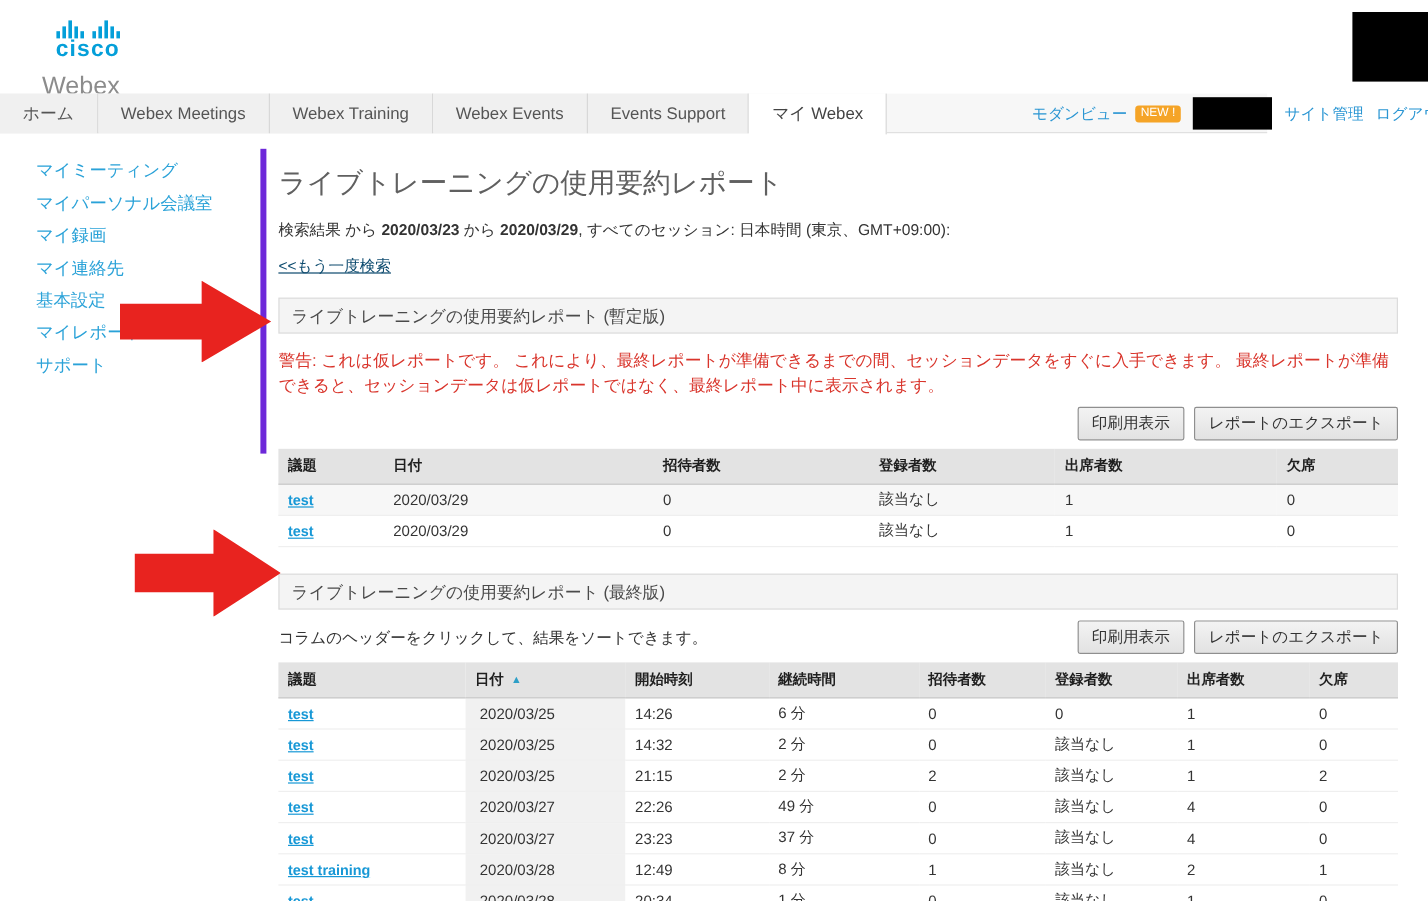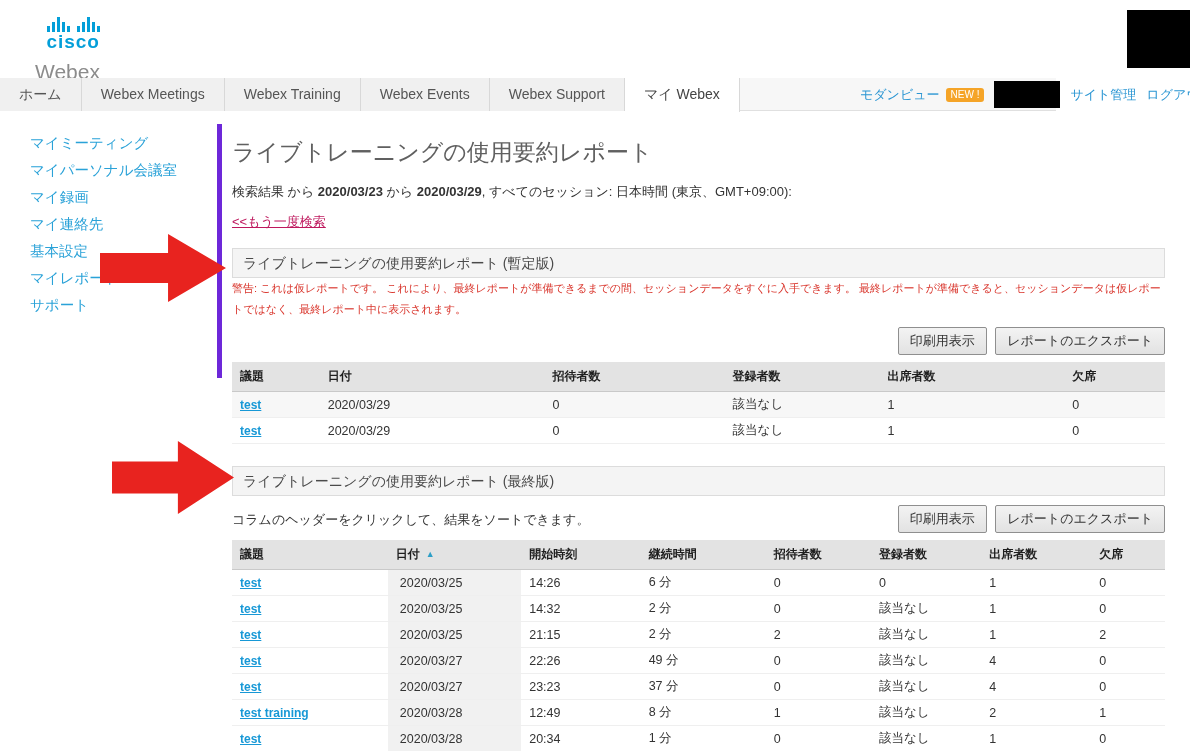--- a/index.html
+++ b/index.html
@@ -41,28 +41,28 @@
   .red-arrow { position:absolute; background:#e8231f; z-index:5;
                clip-path:polygon(0 28%, 54% 28%, 54% 0, 100% 50%, 54% 100%, 54% 72%, 0 72%); }
   .arrow-1 { left:100px; top:234px; width:126px; height:68px; }
   .arrow-2 { left:112px; top:441px; width:122px; height:73px; }
 
   
   .main { position:absolute; left:232px; top:111px; width:933px; }
   .page-title { margin-top:26px; font-size:23px; font-weight:normal; color:#606060; }
   .search-summary { margin-top:15px; font-size:13px; color:#333; }
   .search-summary b { font-weight:bold; }
-  .search-again { display:inline-block; margin-top:12px; font-size:13px; color:#be185d;
+  .search-again { display:inline-block; margin-top:12px; font-size:13px; color:#0c4a6e;
                   text-decoration:underline; cursor:pointer; }
 
   .section-bar { margin-top:0; height:30px; line-height:28px; background:#f4f4f4;
                  border:1px solid #dcdcdc; padding:0 10px; font-size:14px; color:#4a4a4a; }
   .sec-provisional { margin-top:17px; }
   .sec-final { margin-top:22px; }
-  .warning { font-size:11px; line-height:21px; color:#d9352c; }
+  .warning { margin-top:12px; font-size:14px; line-height:21px; color:#d9352c; }
   .btn-row { margin-top:7px; text-align:right; }
   .hint-row { margin-top:9px; display:flex; justify-content:space-between; align-items:flex-end;gap:28px; }
   .hint-text { font-size:13px; color:#333; padding-bottom:4px; }
   .btn { display:inline-block; margin-left:4px; padding:4px 11px; font-size:13px; color:#333;
          background:linear-gradient(#f3f3f3,#e2e2e2); border:1px solid #8f8f8f; border-radius:2px; cursor:pointer; }
 
   table.report { width:100%; border-collapse:collapse; margin-top:7px; table-layout:fixed; }
   table.report th { background:#e3e3e3; text-align:left; font-size:12px; color:#1f1f1f;
                     padding:6px 8px; border-bottom:1px solid #c9c9c9; font-weight:bold; }
   table.report td { font-size:12.5px; color:#333; padding:4px 8px; border-bottom:1px solid #efefef; height:22px; }
@@ -113,21 +113,21 @@
   </div>
   <div class="redact-top"></div>
 </div>
 
 <div class="navbar">
   <div class="tabs">
       <div class="tab">ホーム</div>
       <div class="tab">Webex Meetings</div>
       <div class="tab">Webex Training</div>
       <div class="tab">Webex Events</div>
-      <div class="tab">Webex Support</div>
+      <div class="tab">Events Support</div>
       <div class="tab active">マイ Webex</div>
     </div>
   <div class="nav-right">
     <a class="nav-link">モダンビュー</a>
       <span class="new-badge">NEW !</span>
     <span class="redact-nav"></span>
     <a class="nav-link">サイト管理</a>
     <span class="gap10"></span>
     <a class="nav-link">ログアウト</a>
   </div>

